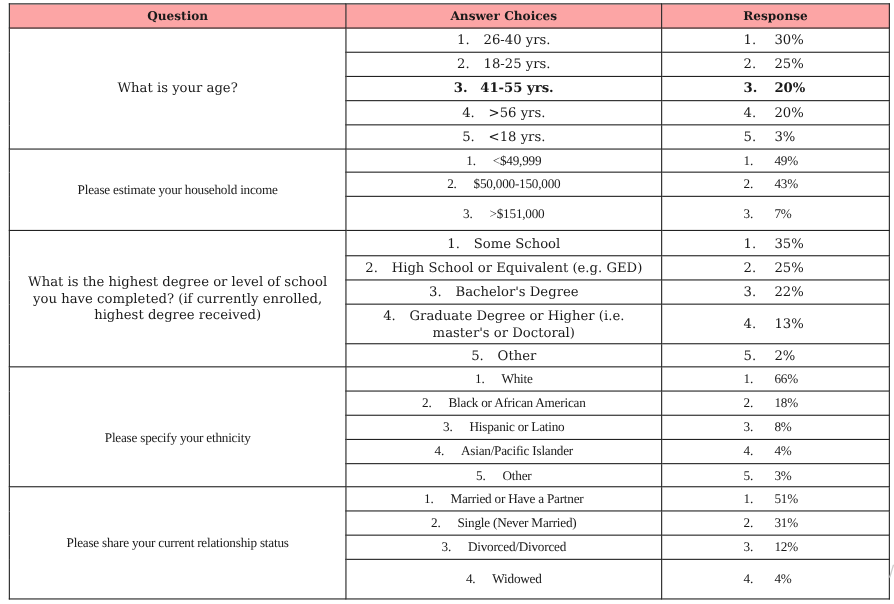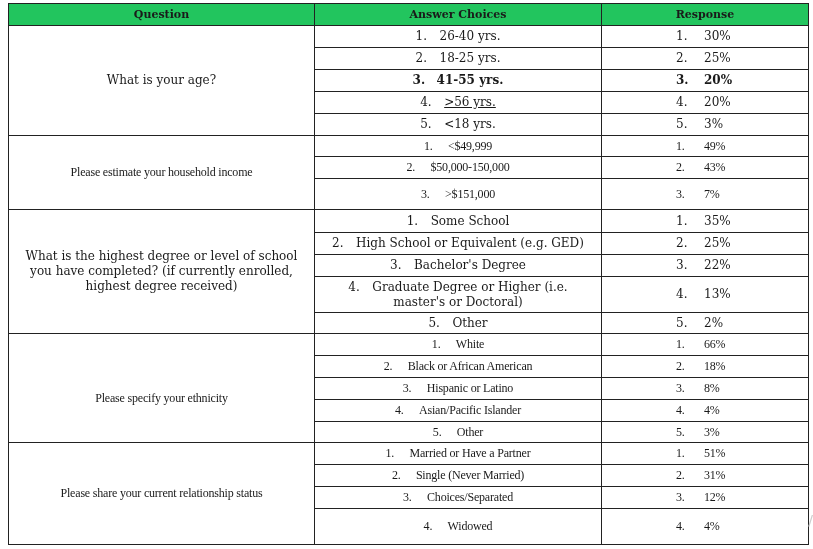--- a/index.html
+++ b/index.html
@@ -2,21 +2,21 @@
 <html><head>
 <meta charset="utf-8">
 <style>
   html, body { margin: 0; padding: 0; background: #ffffff; }
   body { width: 813px; height: 549px; position: relative; overflow: hidden;
          font-family: "DejaVu Serif", "Liberation Serif", serif; color: #1a1a1a; }
   table.survey { position: absolute; left: 8px; top: 3px; border-collapse: collapse;
                  table-layout: fixed; width: 800px; }
   table.survey th, table.survey td { border: 1.5px solid #222; padding: 0 6px; font-size: 12px;
                  text-align: center; vertical-align: middle; line-height: 15px; }
-  table.survey th { background: #22c55e; font-weight: bold; height: 21px; font-size: 11px; }
+  table.survey th { background: #fca5a5; font-weight: bold; height: 21px; font-size: 11px; }
   col.c-q { width: 306px; } col.c-a { width: 287px; } col.c-r { width: 207px; }
   td.q { vertical-align: top; padding-top: 4px; }
   .num { display: inline-block; min-width: 24px; text-align: left; }
   .resp .num { min-width: 28px; }
   .resp .val { display: inline-block; min-width: 30px; text-align: left; }
   .cond { font-family: "Liberation Serif", "DejaVu Serif", serif; font-size: 12px; letter-spacing: -0.2px; }
   .mark { position: absolute; right: 0px; font-size: 14px; color: #ccc;
           font-family: "DejaVu Sans", sans-serif; }
 </style>
 </head>
@@ -42,21 +42,21 @@
         <td class="resp"><span class="num">1.</span><span class="val">30%</span></td>
       </tr>
       <tr style="height: 22px;">
         <td><span class="num">2.</span><span>18-25 yrs.</span></td>
         <td class="resp"><span class="num">2.</span><span class="val">25%</span></td>
       </tr>
       <tr style="height: 22px; font-weight: bold;">
         <td><span class="num">3.</span><span>41-55 yrs.</span></td>
         <td class="resp"><span class="num">3.</span><span class="val">20%</span></td>
       </tr>
-      <tr style="height: 22px; text-decoration: underline;">
+      <tr style="height: 22px;">
         <td><span class="num">4.</span><span>&gt;56 yrs.</span></td>
         <td class="resp"><span class="num">4.</span><span class="val">20%</span></td>
       </tr>
       <tr style="height: 22px; margin-left: 32px;">
         <td><span class="num">5.</span><span>&lt;18 yrs.</span></td>
         <td class="resp"><span class="num">5.</span><span class="val">3%</span></td>
       </tr>
       <tr style="height: 21px;">
         <td class="q cond" rowspan="3">Please estimate your household income</td>
         <td class="cond"><span class="num">1.</span><span>&lt;$49,999</span></td>
@@ -115,21 +115,21 @@
       <tr style="height: 22px;">
         <td class="q cond" rowspan="4">Please share your current relationship status</td>
         <td class="cond"><span class="num">1.</span><span>Married or Have a Partner</span></td>
         <td class="resp cond"><span class="num">1.</span><span class="val">51%</span></td>
       </tr>
       <tr style="height: 22px;">
         <td class="cond"><span class="num">2.</span><span>Single (Never Married)</span></td>
         <td class="resp cond"><span class="num">2.</span><span class="val">31%</span></td>
       </tr>
       <tr style="height: 22px;">
-        <td class="cond"><span class="num">3.</span><span>Choices/Separated</span></td>
+        <td class="cond"><span class="num">3.</span><span>Divorced/Divorced</span></td>
         <td class="resp cond"><span class="num">3.</span><span class="val">12%</span></td>
       </tr>
       <tr style="height: 36px;">
         <td class="cond"><span class="num">4.</span><span>Widowed</span></td>
         <td class="resp cond"><span class="num">4.</span><span class="val">4%</span></td>
       </tr>
     </tbody>
 </table>
 
 <span class="mark" style="top:512px;">/</span>

